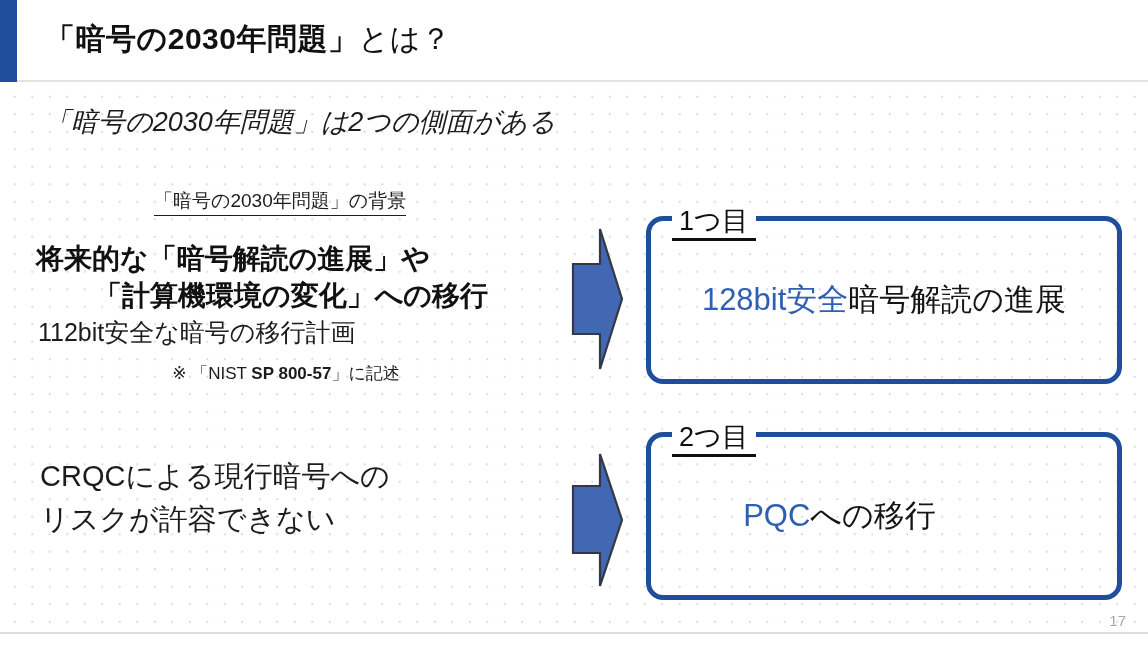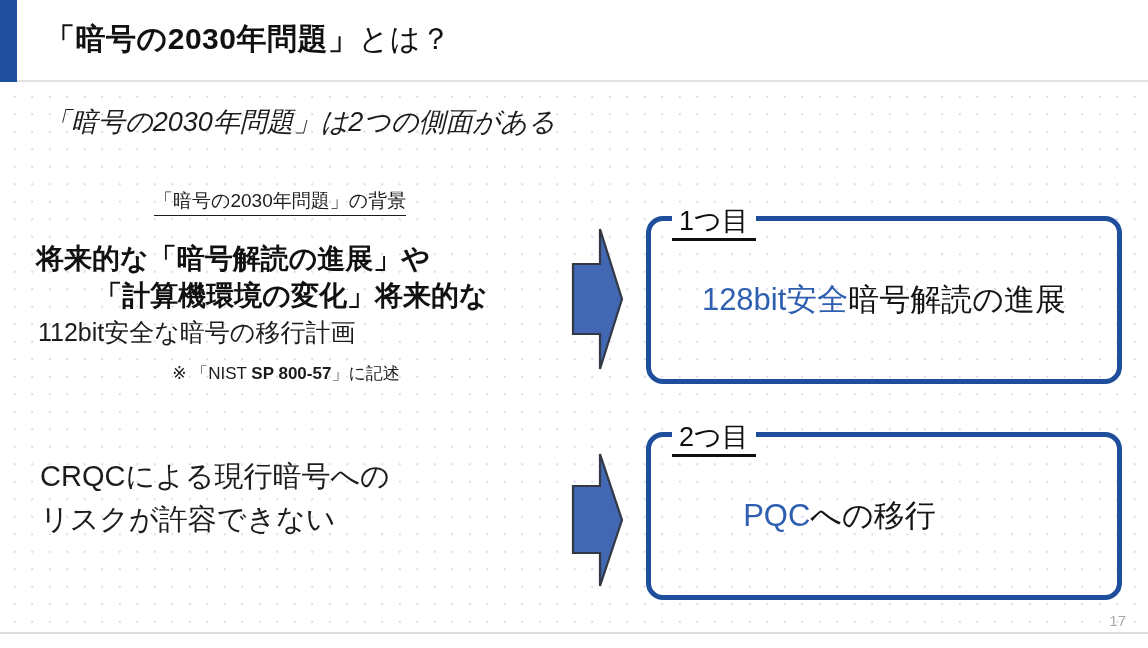--- a/index.html
+++ b/index.html
@@ -226,21 +226,21 @@
   </div>
 
   <div id="body-area"></div>
 
   <div id="lead-line">「暗号の2030年問題」は2つの側面がある</div>
 
   <div id="bg-heading">「暗号の2030年問題」の背景</div>
 
   <div id="left-block-1">
     <div class="big l1">将来的な「暗号解読の進展」や</div>
-    <div class="big l2">「計算機環境の変化」将来的な</div>
+    <div class="big l2">「計算機環境の変化」への移行</div>
     <div class="sub">112bit安全な暗号の移行計画</div>
   </div>
 
   <div id="nist-note">
     <span>※</span>&nbsp;<span>「NIST </span><span class="nb">SP 800-57</span><span>」に記述</span>
   </div>
 
   <div id="left-block-2">
     <div class="big">CRQCによる現行暗号への</div>
     <div class="big">リスクが許容できない</div>

